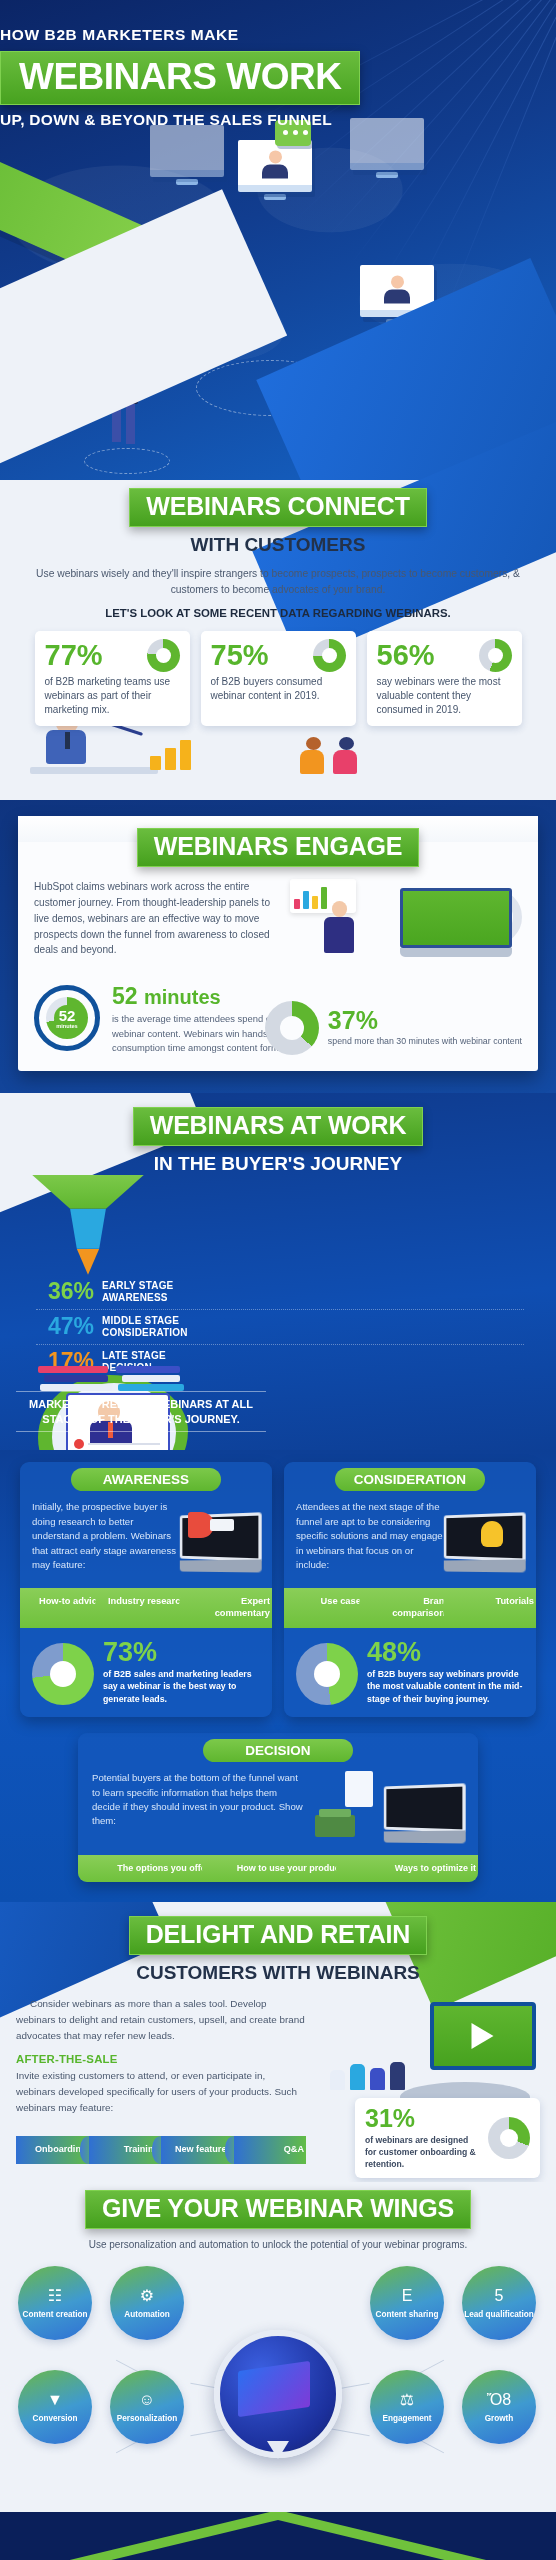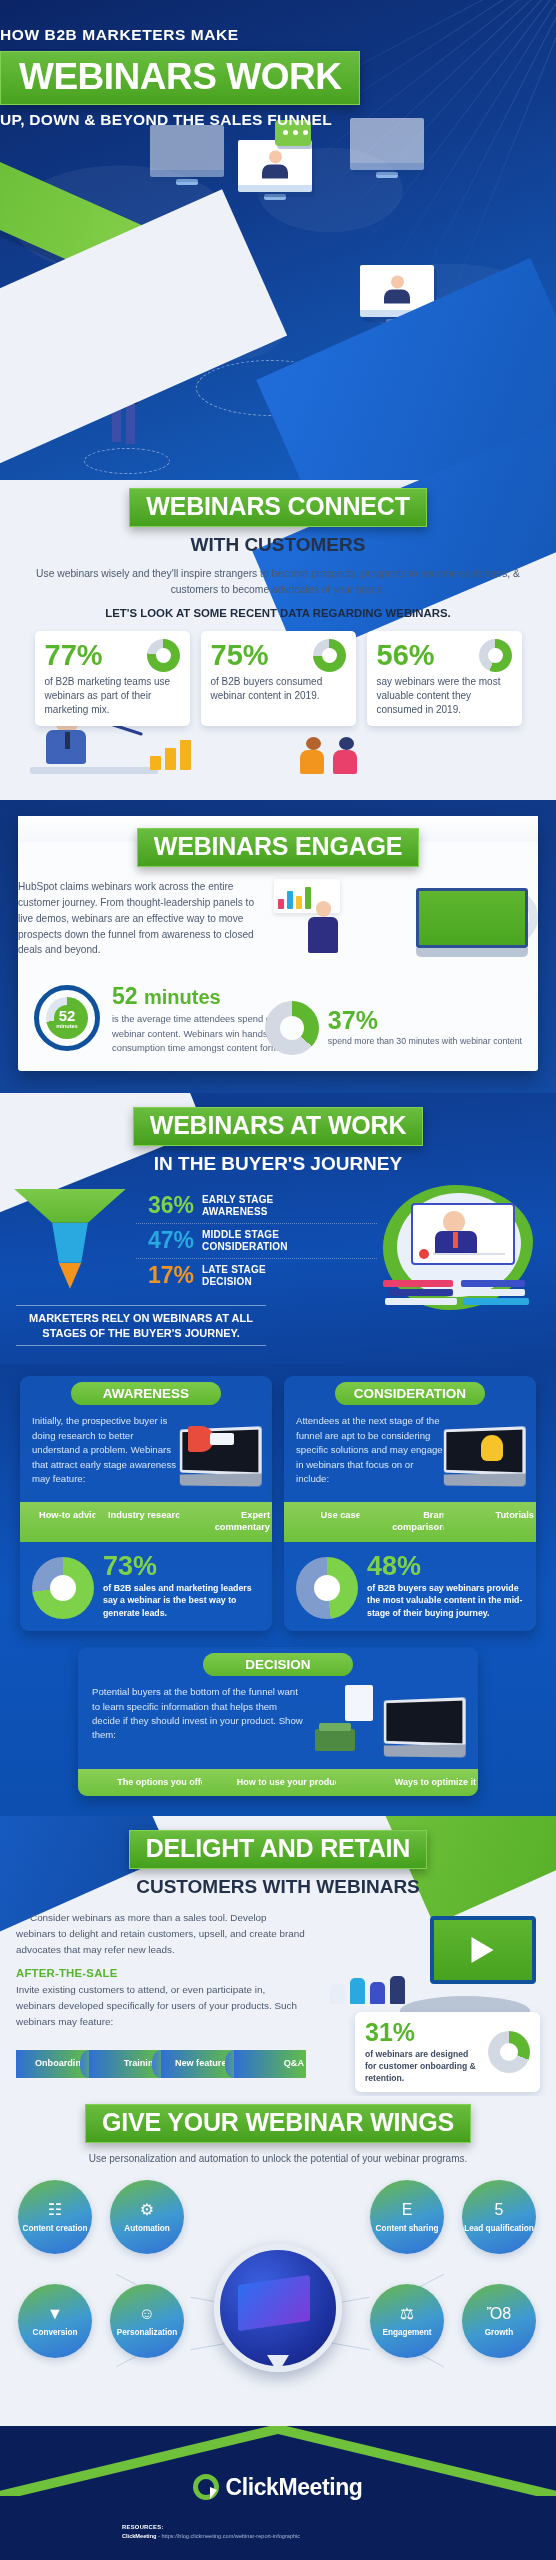--- a/index.html
+++ b/index.html
@@ -125,21 +125,21 @@
   .stu{width:26px;}
   .stu .sh{width:15px;height:13px;border-radius:50%;margin:0 auto;}
   .stu .sb{width:24px;height:24px;border-radius:8px 8px 2px 2px;}
 
   
   .band-engage{ position:relative; background:linear-gradient(170deg,#0f347f,#134aa3); padding:16px 0 22px;}
   .engage-card{ position:relative; margin:0 18px; background:#fbfcfe; border-radius:3px; padding:12px 0 16px;
      box-shadow:0 8px 18px rgba(0,0,0,.3);}
   .engage-card:before{content:"";position:absolute;left:0;top:0;width:100%;height:26px;
      background:linear-gradient(#ffffff,#f4f7fb);}
-  .engage-body{display:flex; padding:0 0; margin-top:12px; }
+  .engage-body{display:flex; padding:0 16px; margin-top:12px; }
   .engage-text{ width:250px; color:#4b5a70; font-size:10.1px; line-height:1.56;}
   .engage-art{ flex:1; position:relative; height:96px;}
   .laptop{position:absolute;right:10px;bottom:18px;width:112px;}
   .laptop .lid{height:60px;background:#eef2f8;border:3px solid #2c4f96;border-radius:3px;
      background-image:linear-gradient(#5fb62f,#4aa620);}
   .laptop .base{height:9px;background:#b9c4d4;border-radius:0 0 5px 5px;}
   .gear{position:absolute;right:0;top:10px;width:56px;height:56px;border-radius:50%;
      border:9px solid #d9dfea; opacity:.85;}
   .chartcard{position:absolute;left:6px;top:0;width:66px;height:34px;background:#fff;border-radius:3px;
      box-shadow:0 2px 5px rgba(0,0,0,.12);padding:4px;display:flex;gap:3px;align-items:flex-end;}
@@ -160,21 +160,21 @@
   .pct37{ display:flex; align-items:center; gap:9px; margin-left:auto;}
   .pct37 .d{width:54px;height:54px;border-radius:50%;position:relative;flex:none;}
   .pct37 .d:after{content:"";position:absolute;inset:15px;border-radius:50%;background:#fbfcfe;}
   .pct37 .n{color:#57b52c;font-weight:bold;font-size:25px;line-height:1;}
   .pct37 .t{color:#55637a;font-size:8.8px;line-height:1.4;margin-top:2px;}
 
   
   .band-work{ position:relative; background:linear-gradient(175deg,#0f3a8c,#0f4eb2 60%,#0d3f96); padding:14px 0 18px; overflow:hidden;}
   .band-work:before{content:"";position:absolute;left:-70px;top:-40px;width:260px;height:130px;background:#eef2f8;transform:rotate(-22deg);}
   .work-white .sect-sub{color:#fff;}
-  .funnel-wrap{ display:flex; margin-top:14px; padding:0 14px; position:relative; z-index:4;}
+  .funnel-wrap{ display:flex; padding:0 32px; position:relative; z-index:4;flex-direction:column;}
   .funnel{ width:118px; flex:none; position:relative;}
   .fn-top{width:112px;height:34px;background:linear-gradient(#7cc94a,#5fb62f);
      clip-path:polygon(0 0,100% 0,66% 100%,34% 100%);}
   .fn-mid{width:112px;height:40px;background:#2aa8e0;clip-path:polygon(34% 0,66% 0,60% 100%,40% 100%);}
   .fn-bot{width:112px;height:26px;background:#f2951f;clip-path:polygon(40% 0,60% 0,50% 100%,50% 100%);}
   .stages{flex:1; padding-left:4px;}
   .stage{display:flex; align-items:center; gap:8px; padding:5px 0; border-bottom:1px dotted rgba(255,255,255,.35);}
   .stage:last-child{border-bottom:none;}
   .stage .sp{font-weight:bold;font-size:23px;line-height:1;min-width:58px;text-align:right;}
   .stage .sl{color:#fff;font-weight:bold;font-size:10px;line-height:1.2;letter-spacing:.2px;}

